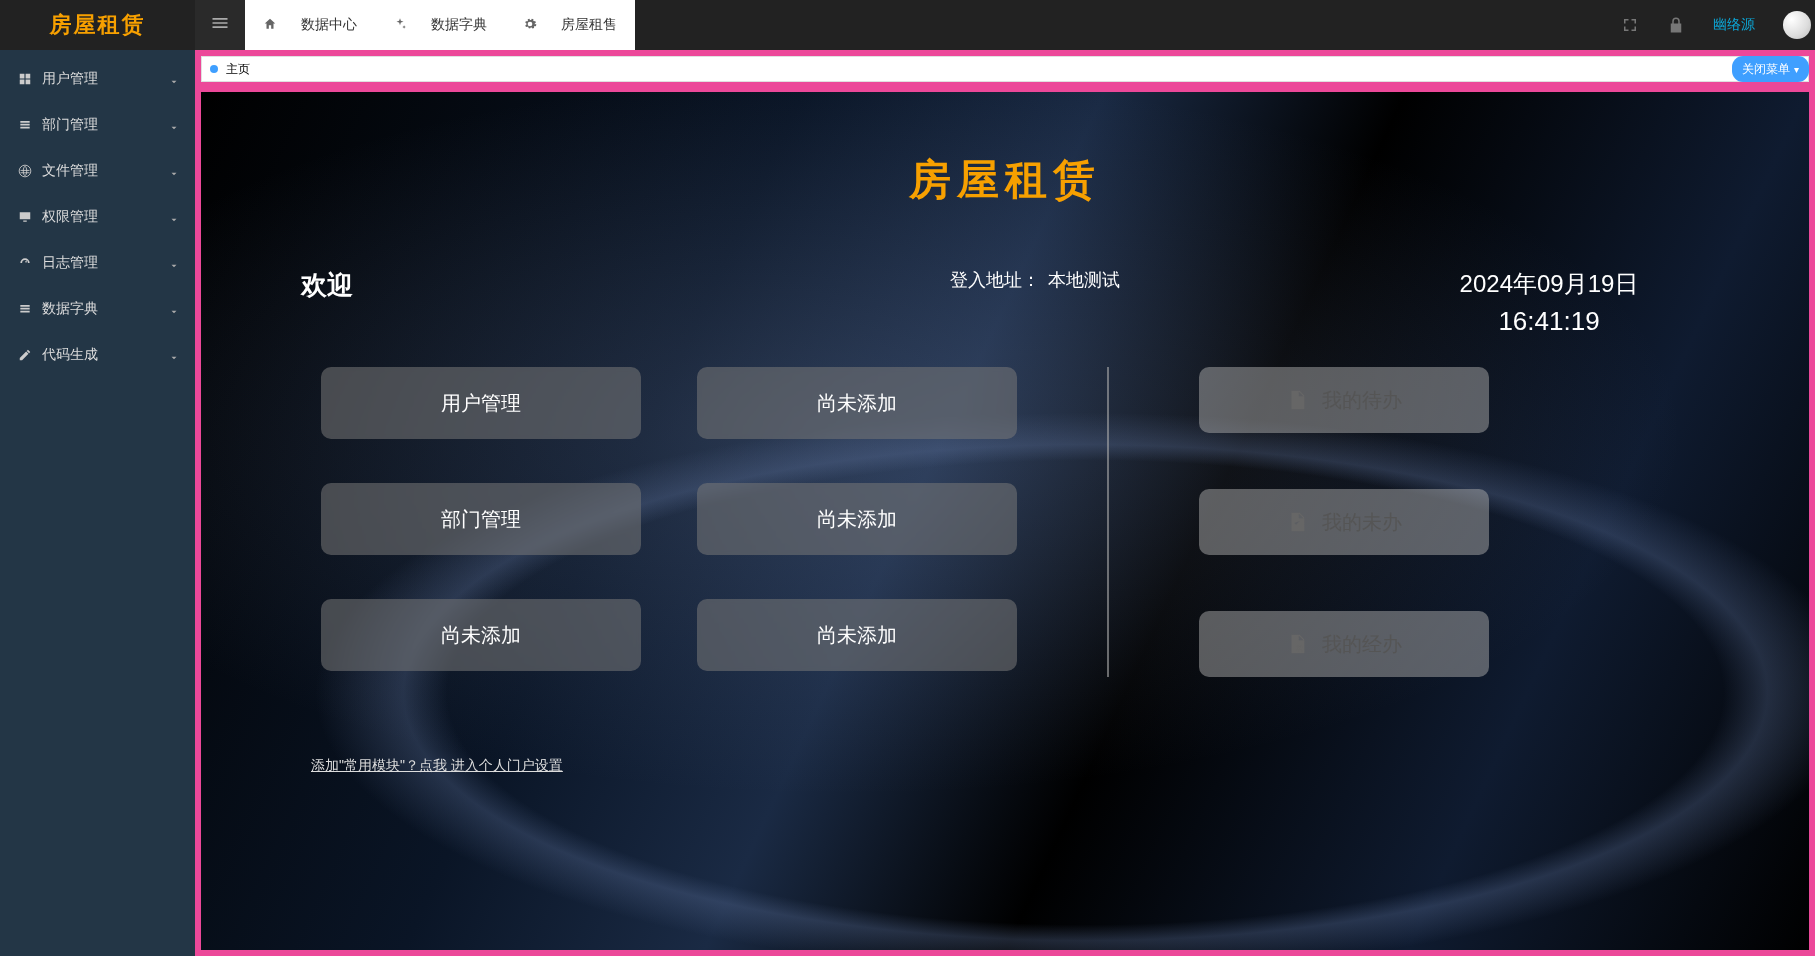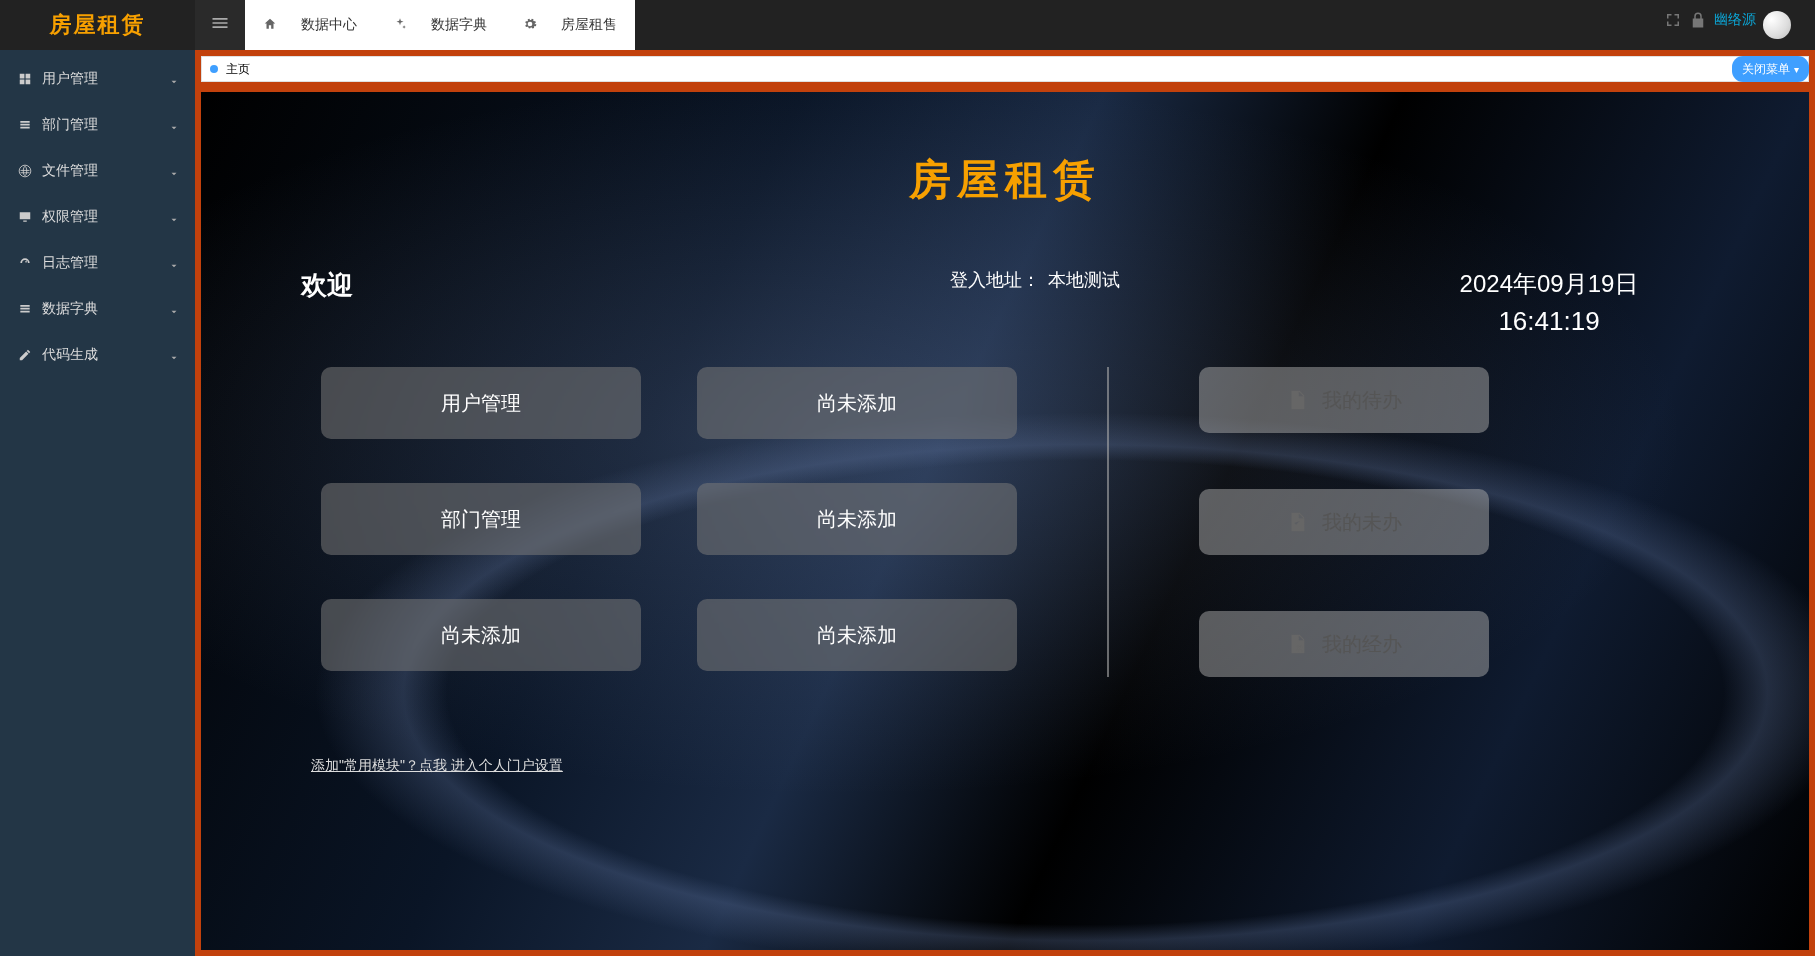--- a/index.html
+++ b/index.html
@@ -57,23 +57,23 @@
   padding: 0 18px;
   font-size: 14px;
   cursor: pointer;
   gap: 24px;
 }
 .tab svg { width: 14px; height: 14px; fill: #666; }
 
 .header-right {
   margin-left: auto;
   display: flex;
-  align-items: flex-start;
-  gap: 7px;
-  padding-right: 24px;
+  align-items: center;
+  gap: 28px;
+  padding-right: 4px;
 }
 .header-right .hicon { width: 18px; height: 18px; cursor: pointer; }
 .header-right .hicon svg { width: 18px; height: 18px; fill: #777; }
 .username { color: #0ca6d6; font-size: 14px; cursor: pointer; }
 .avatar { width: 28px; height: 28px; border-radius: 50%; background: radial-gradient(circle at 30% 30%, #fff, #ddd 60%, #bbb); cursor: pointer; }
 
 
 .sidebar {
   position: absolute;
   top: 50px; left: 0; bottom: 0;
@@ -97,21 +97,21 @@
   position: absolute;
   right: 16px;
   width: 10px; height: 10px;
 }
 .side-item .chev svg { width: 10px; height: 10px; fill: #aaa; }
 
 
 .content {
   position: absolute;
   top: 50px; left: 195px; right: 0; bottom: 0;
-  background: #c2410c;
+  background: #ec4899;
   display: flex;
   flex-direction: column;
 }
 .page-tab-bar {
   height: 26px;
   margin: 6px 6px 4px 6px;
   background: #fff;
   border: 1px solid #e0e0e0;
   display: flex;
   align-items: center;

